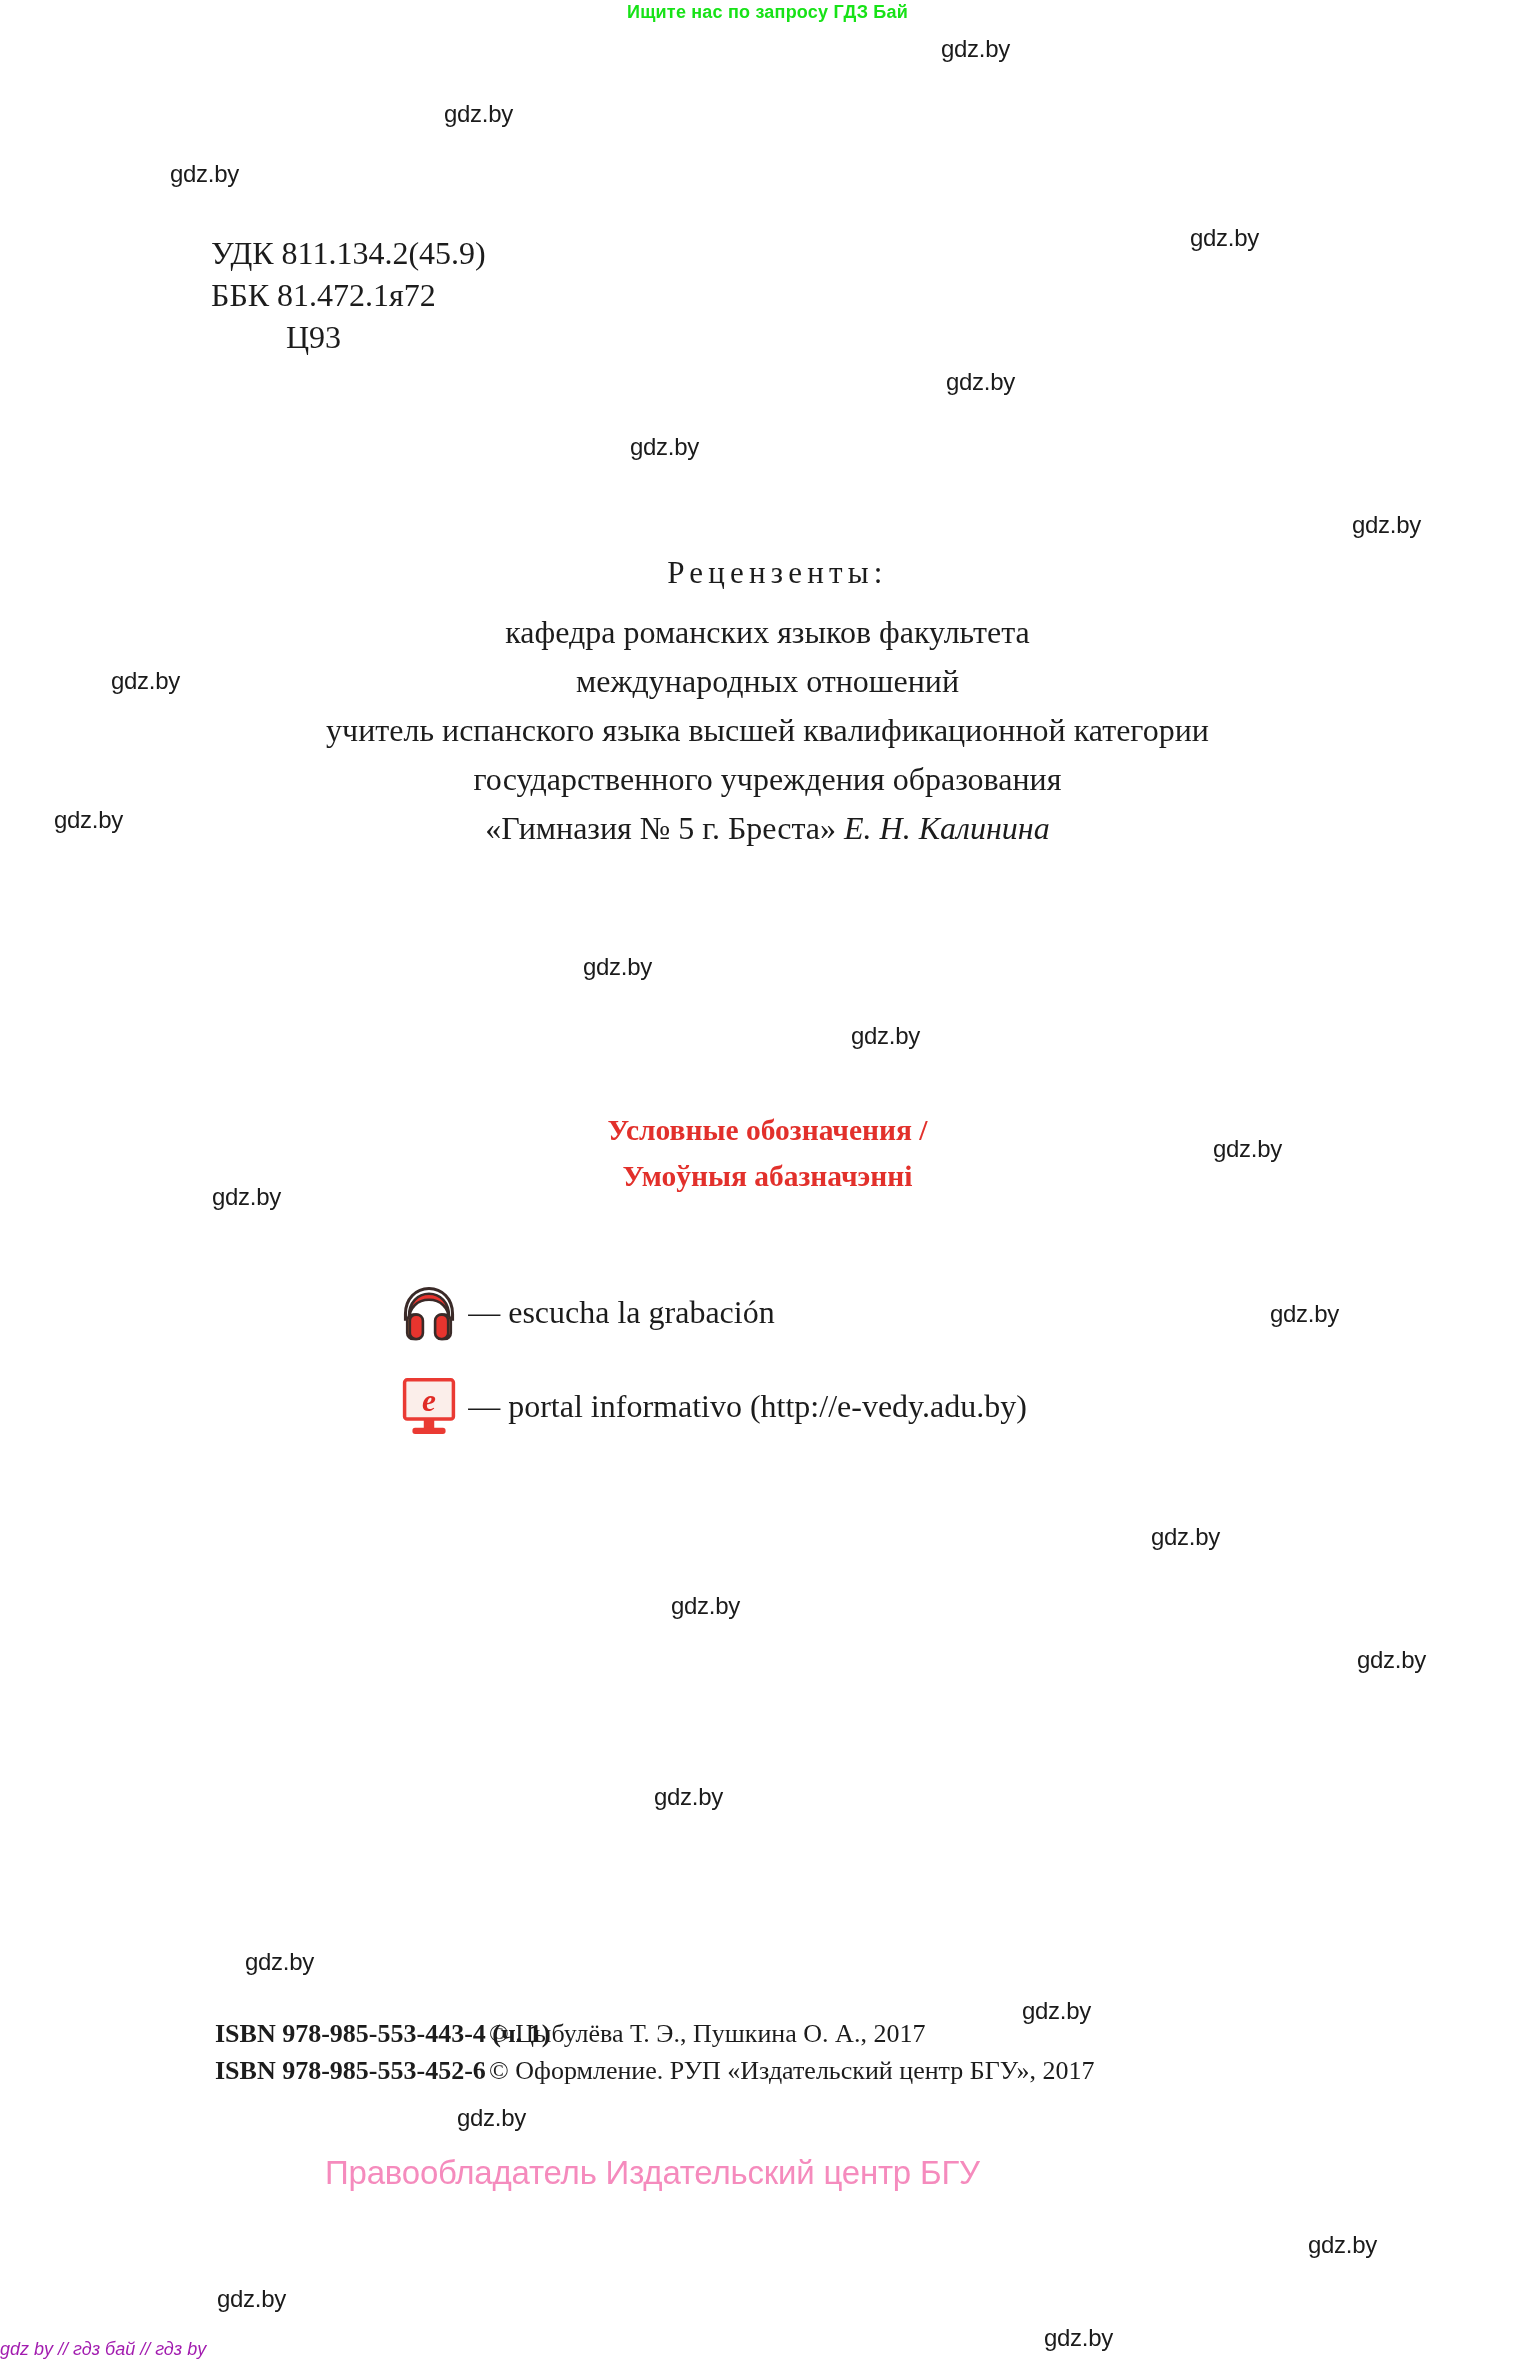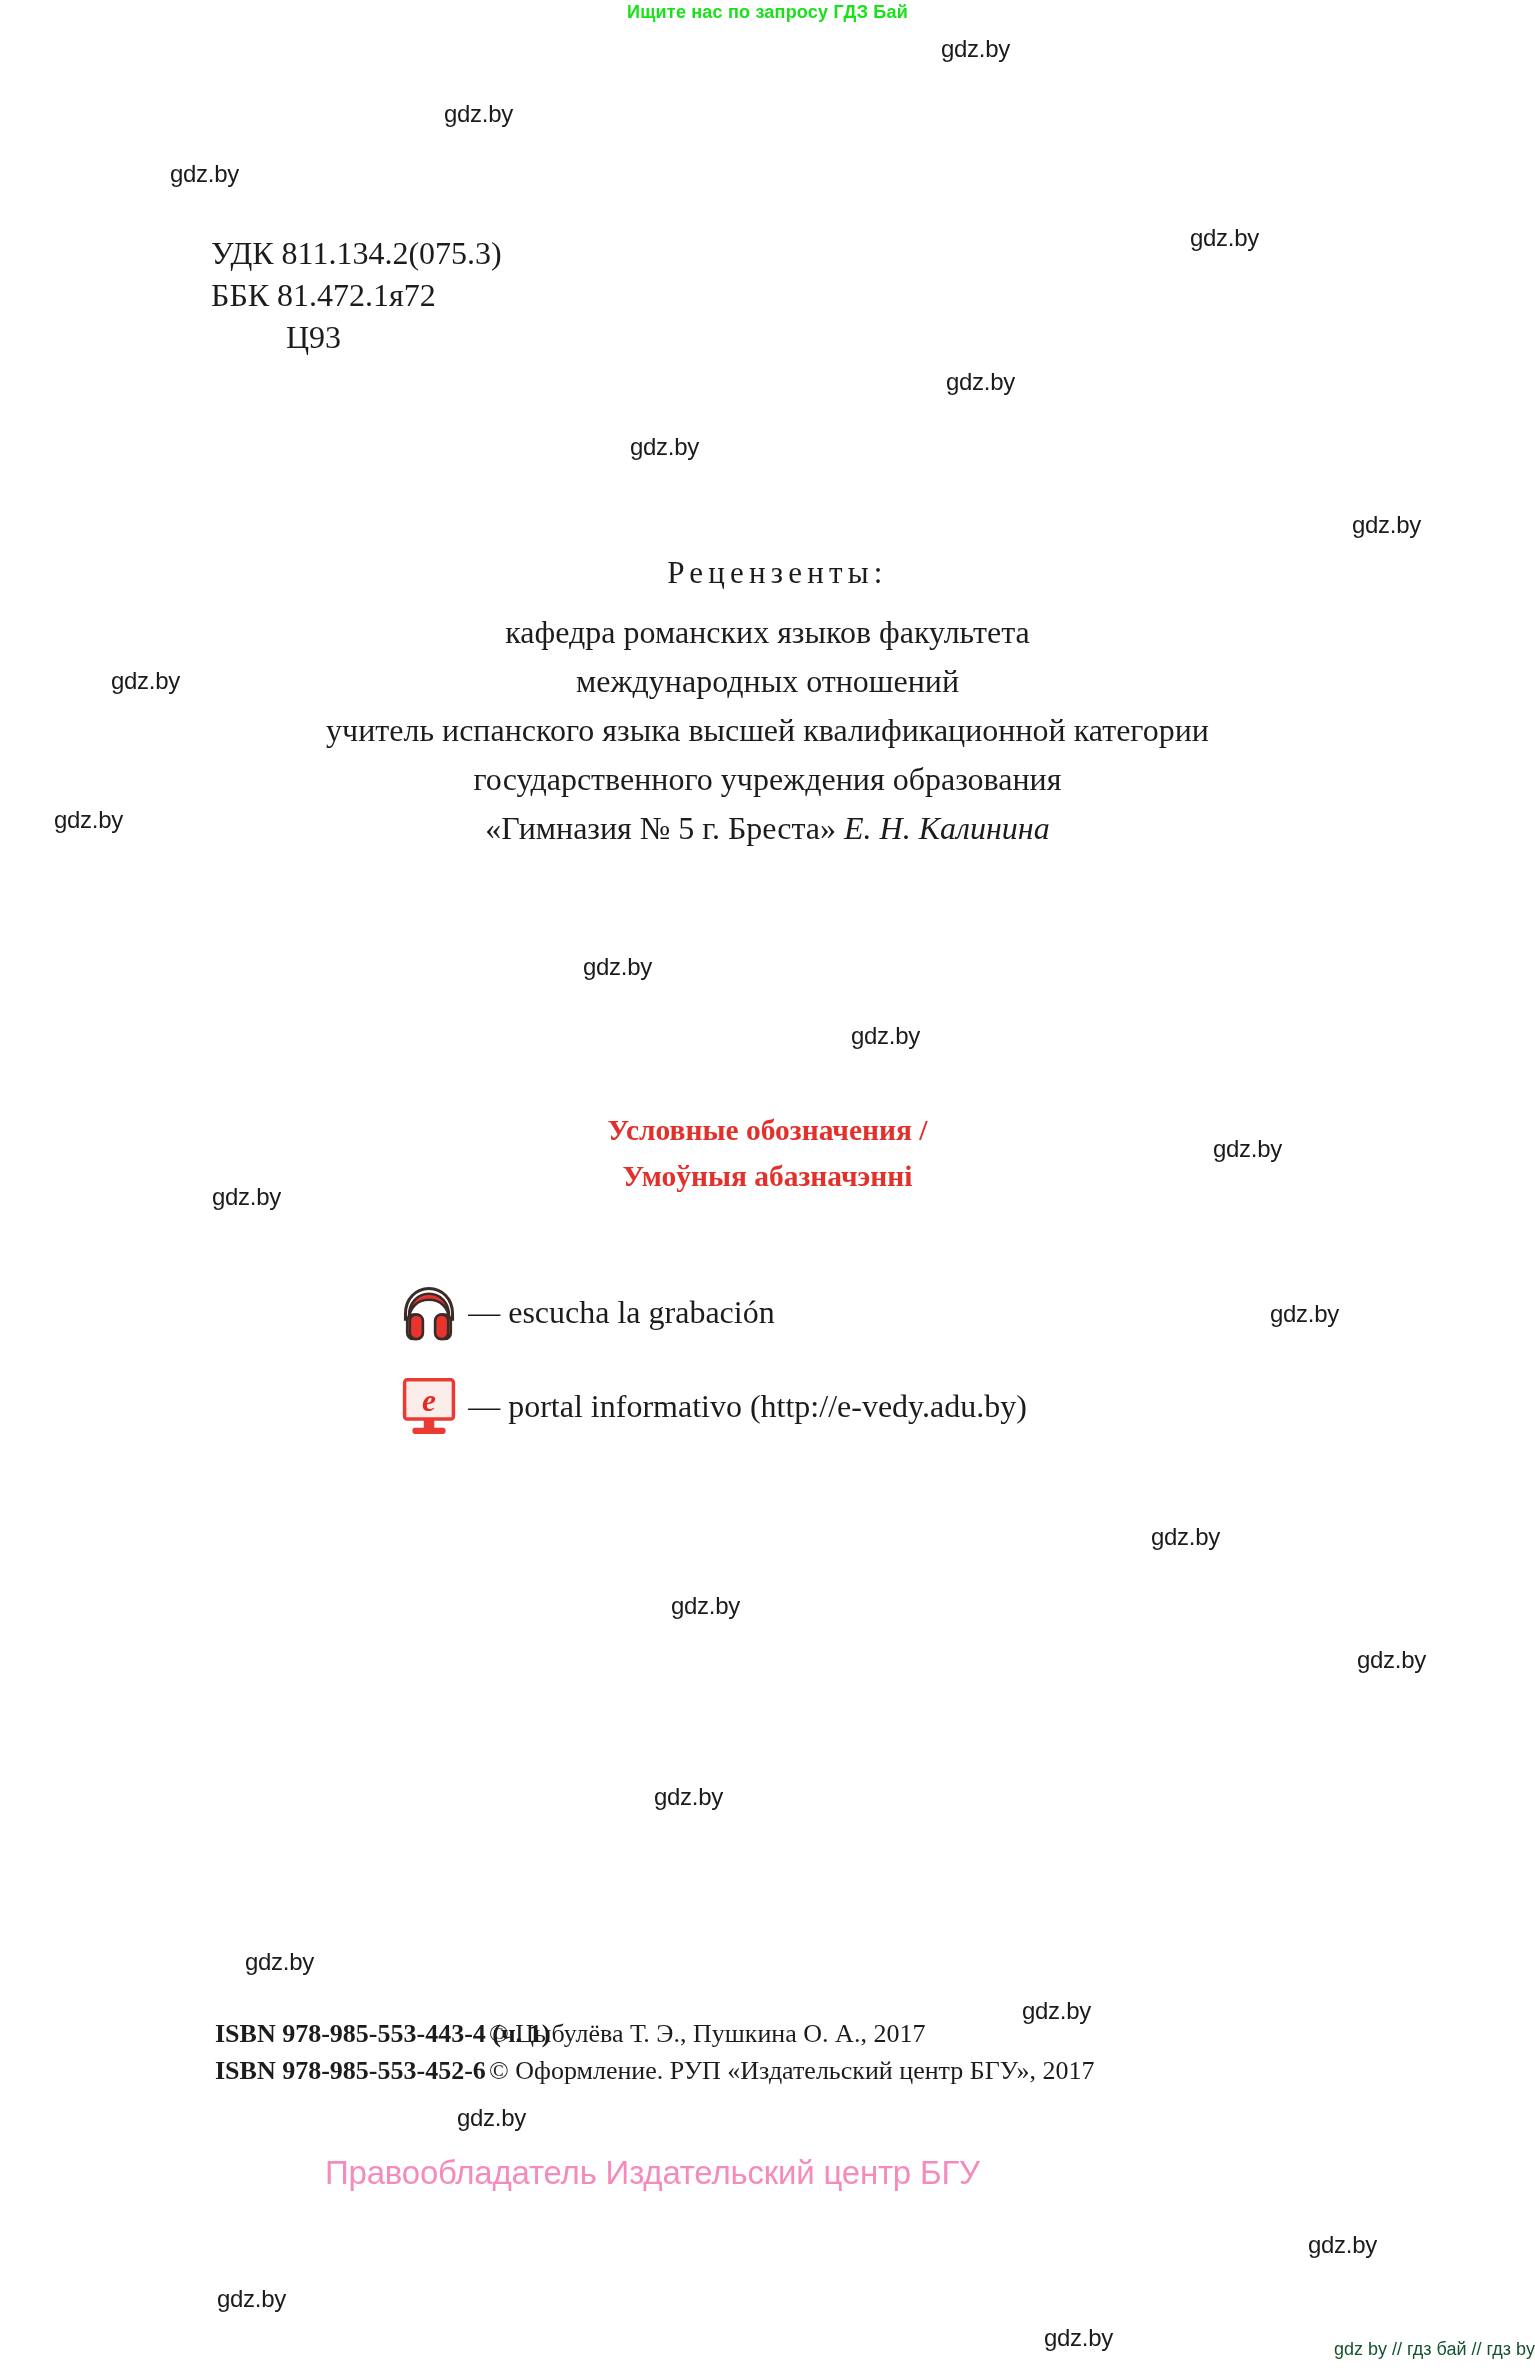--- a/index.html
+++ b/index.html
@@ -147,25 +147,26 @@
     white-space: nowrap;
     letter-spacing: -0.2px;
   }
 
   
   .footer-links {
     position: absolute;
     left: 0;
     top: 2339px;
     width: 100%;
-    text-align: right;
+    text-align: left;
     font-family: "Liberation Sans", sans-serif;
     font-size: 18px;
-    color: #14532d;
-    white-space: nowrap;
+    color: #a21caf;
+    white-space: nowrap;
+    font-style: italic;
   }
 </style>
 </head>
 <body>
 
 <div id="page">
 
   <div class="promo-banner">Ищите нас по запросу ГДЗ Бай</div>
 
   <div id="watermark-layer">
@@ -189,21 +190,21 @@
       <div class="wm" style="left: 654px; top: 1783px;">gdz.by</div>
       <div class="wm" style="left: 245px; top: 1948px;">gdz.by</div>
       <div class="wm" style="left: 1022px; top: 1997px;">gdz.by</div>
       <div class="wm" style="left: 457px; top: 2104px;">gdz.by</div>
       <div class="wm" style="left: 1308px; top: 2231px;">gdz.by</div>
       <div class="wm" style="left: 217px; top: 2285px;">gdz.by</div>
       <div class="wm" style="left: 1044px; top: 2324px;">gdz.by</div>
     </div>
 
   <div class="udk-block">
-    <span class="row">УДК 811.134.2(075.3)</span>
+    <span class="row">УДК 811.134.2(45.9)</span>
     <span class="row">ББК  81.472.1я72</span>
     <span class="row indent">Ц93</span>
   </div>
 
   <div class="reviewers">
     <span class="rev-title">Рецензенты:</span>
     <span class="rev-line">кафедра романских языков факультета</span>
     <span class="rev-line">международных отношений</span>
     <span class="rev-line">учитель испанского языка высшей квалификационной категории</span>
     <span class="rev-line">государственного учреждения образования</span>

